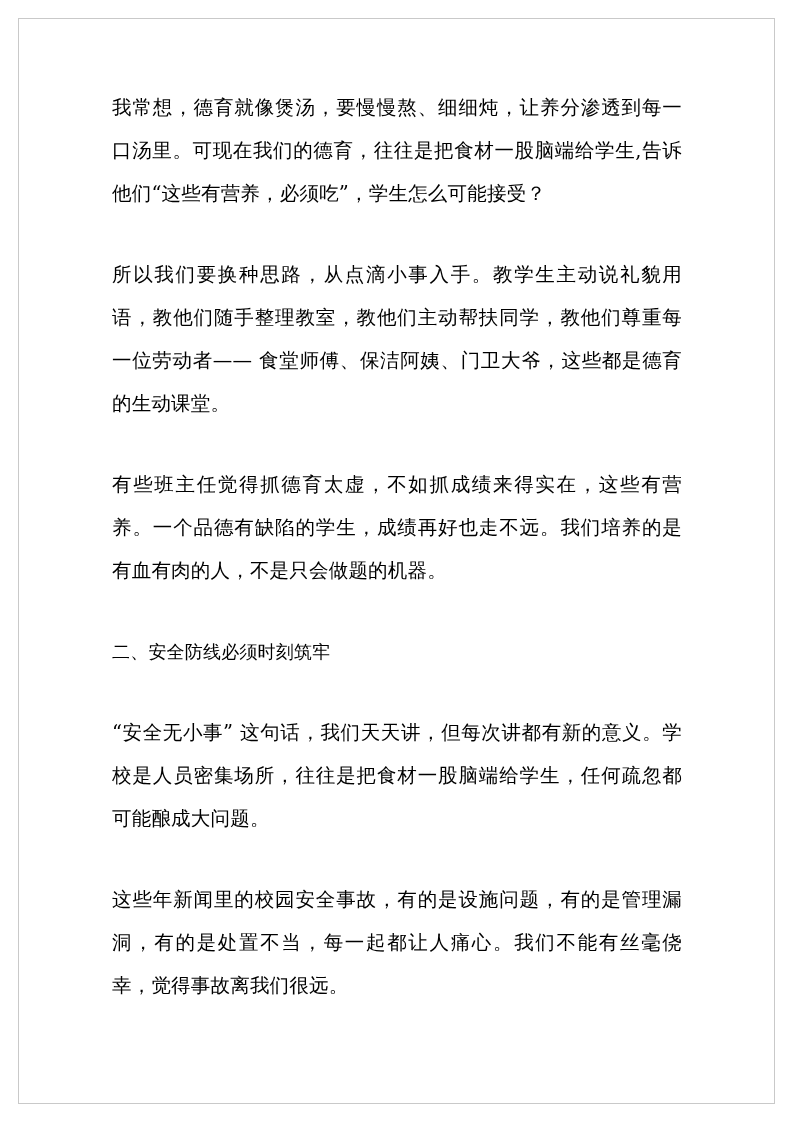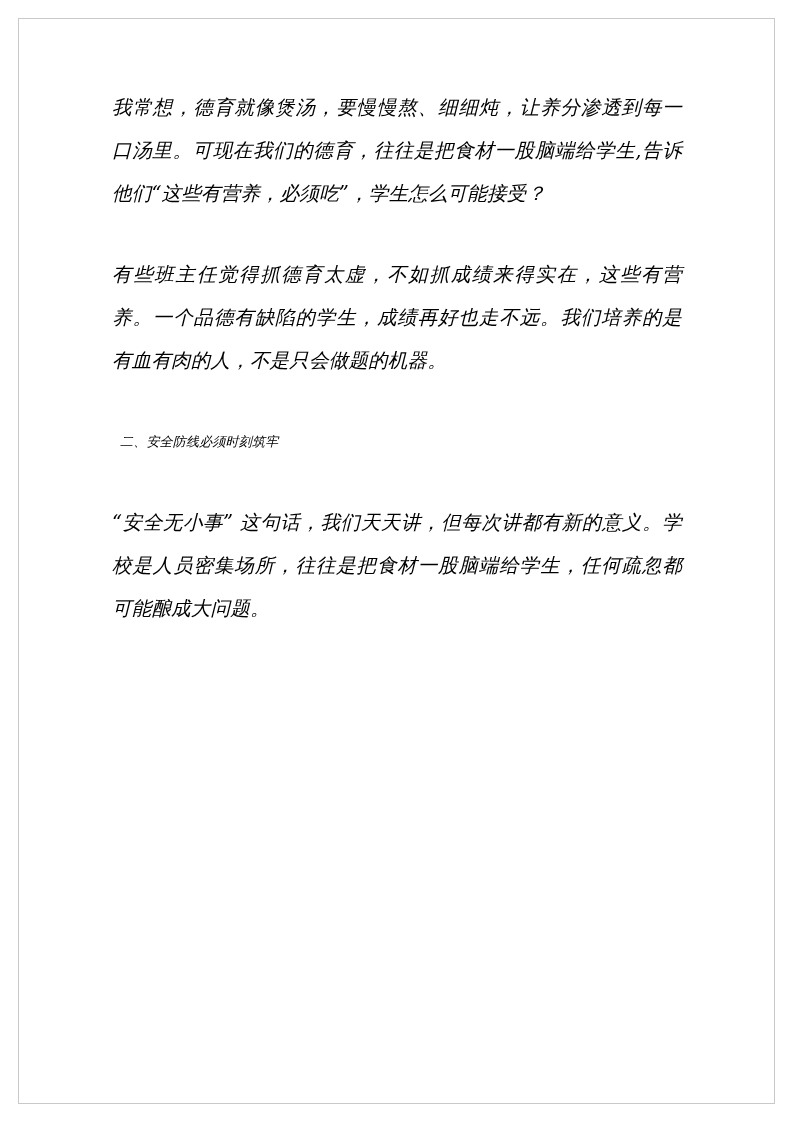--- a/index.html
+++ b/index.html
@@ -9,21 +9,20 @@
   }
   .page {
     position: relative;
     width: 793px;
     height: 1122px;
     margin: 0 auto;
     background: #ffffff;
     box-sizing: border-box;
     overflow: hidden;
     font-family: "DejaVu Serif", "Liberation Serif", serif;
-    font-style: italic;
   }
   .page-border {
     position: absolute;
     left: 18px;
     top: 18px;
     right: 18px;
     bottom: 18px;
     border: 1px solid #c9c9c9;
     pointer-events: none;
   }
@@ -39,32 +38,34 @@
     line-height: 43px;
     color: #000000;
     text-align: justify;
     text-justify: inter-ideograph;
     letter-spacing: 0.2px;
   }
   .para:last-child {
     margin-bottom: 0;
   }
   .heading {
-    margin: 0 0 38px 8px;
-    font-size: 13px;
+    margin: 0 0 38px 0;
+    font-size: 18px;
     line-height: 43px;
     color: #000000;
     text-align: left;
     letter-spacing: 0.2px;
   }
 </style>
 </head>
 <body>
 
 <div class="page">
   <div class="page-border"></div>
   <div class="content">
     <p class="para">我常想，德育就像煲汤，要慢慢熬、细细炖，让养分渗透到每一口汤里。可现在我们的德育，往往是把食材一股脑端给学生,告诉他们“这些有营养，必须吃”，学生怎么可能接受？</p>
+    <p class="para">所以我们要换种思路，从点滴小事入手。教学生主动说礼貌用语，教他们随手整理教室，教他们主动帮扶同学，教他们尊重每一位劳动者—— 食堂师傅、保洁阿姨、门卫大爷，这些都是德育的生动课堂。</p>
     <p class="para">有些班主任觉得抓德育太虚，不如抓成绩来得实在，这些有营养。一个品德有缺陷的学生，成绩再好也走不远。我们培养的是有血有肉的人，不是只会做题的机器。</p>
     <p class="heading">二、安全防线必须时刻筑牢</p>
     <p class="para">“安全无小事” 这句话，我们天天讲，但每次讲都有新的意义。学校是人员密集场所，往往是把食材一股脑端给学生，任何疏忽都可能酿成大问题。</p>
+    <p class="para">这些年新闻里的校园安全事故，有的是设施问题，有的是管理漏洞，有的是处置不当，每一起都让人痛心。我们不能有丝毫侥幸，觉得事故离我们很远。</p>
   </div>
 </div>
 
 </body></html>

